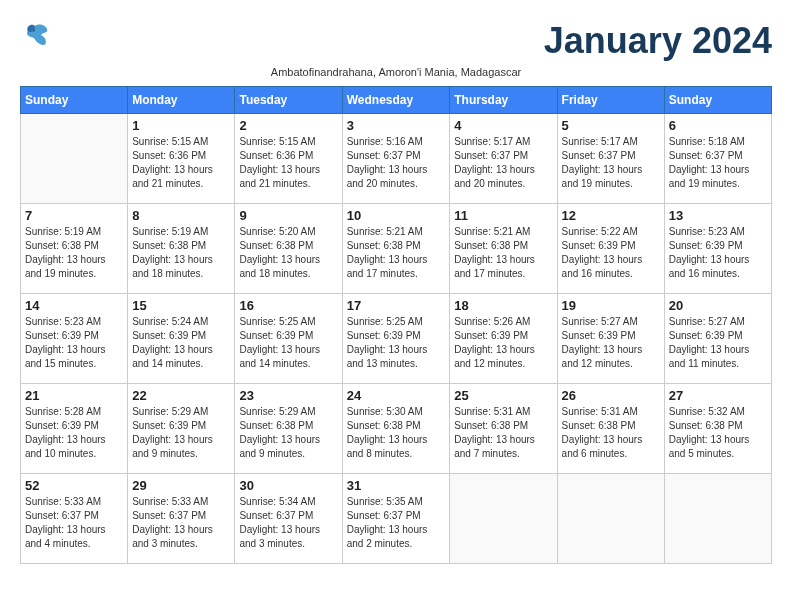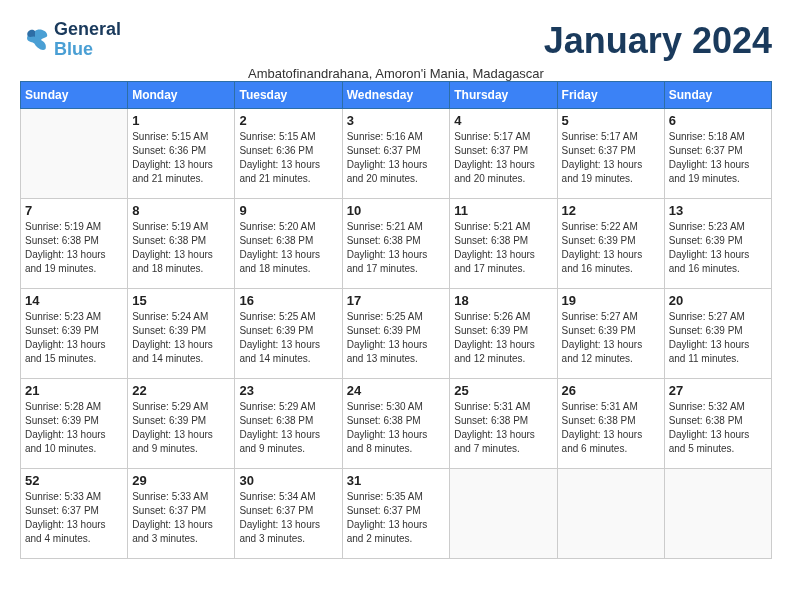--- a/index.html
+++ b/index.html
@@ -36,24 +36,24 @@
     }
     .title-section {
       text-align: right;
     }
     .month-title {
       font-size: 36px;
       font-weight: bold;
       color: #1a3a5c;
     }
     .subtitle {
-      font-size: 13px;
+      font-size: 11px;
       color: #333;
       text-align: center;
-      margin-bottom: 0;
+      margin-bottom: 8px;
     }
     .calendar {
       width: 100%;
       border-collapse: collapse;
       font-size: 11px;
     }
     .calendar th {
       background: #3b82f6;
       color: #fff;
       padding: 6px 4px;
@@ -87,24 +87,20 @@
   </style>
 </head>
 <body>
 
 <div class="header-logo">
   <div class="logo">
     <svg class="logo-bird" viewBox="0 0 40 40" xmlns="http://www.w3.org/2000/svg">
       <path d="M20 8 C24 4, 34 6, 36 12 C38 18, 30 16, 28 20 C32 22, 36 26, 34 32 C30 36, 22 30, 20 26 C18 22, 14 24, 10 20 C8 16, 12 10, 16 10 Z" fill="#4a9fd4"></path>
       <path d="M20 8 C16 4, 8 8, 10 14 C12 18, 18 14, 20 16" fill="#2d6ea6"></path>
     </svg>
-    <div>
-      <div class="logo-text">General</div>
-      <div class="logo-text"><span>Blue</span></div>
-    </div>
   </div>
   <div class="title-section">
     <div class="month-title">January 2024</div>
   </div>
 </div>
 
 <div class="subtitle">Ambatofinandrahana, Amoron'i Mania, Madagascar</div>
 
 <table class="calendar">
   <thead>

